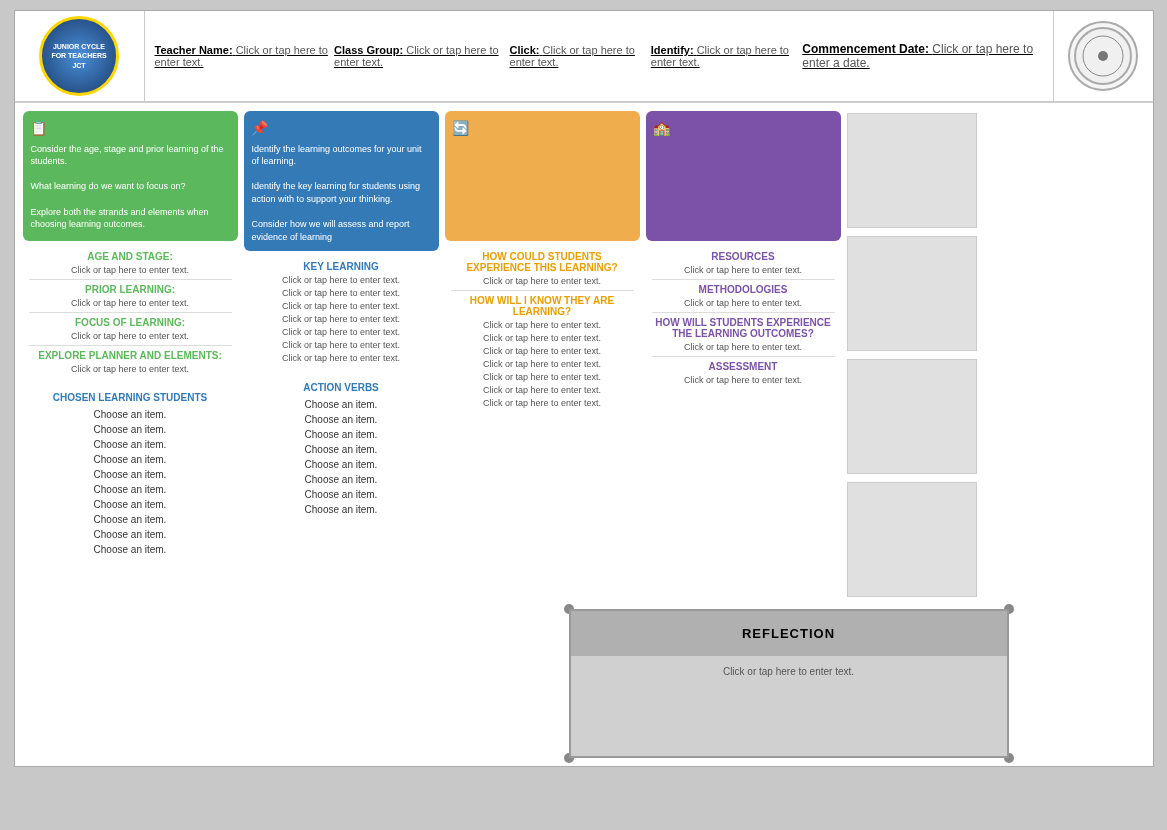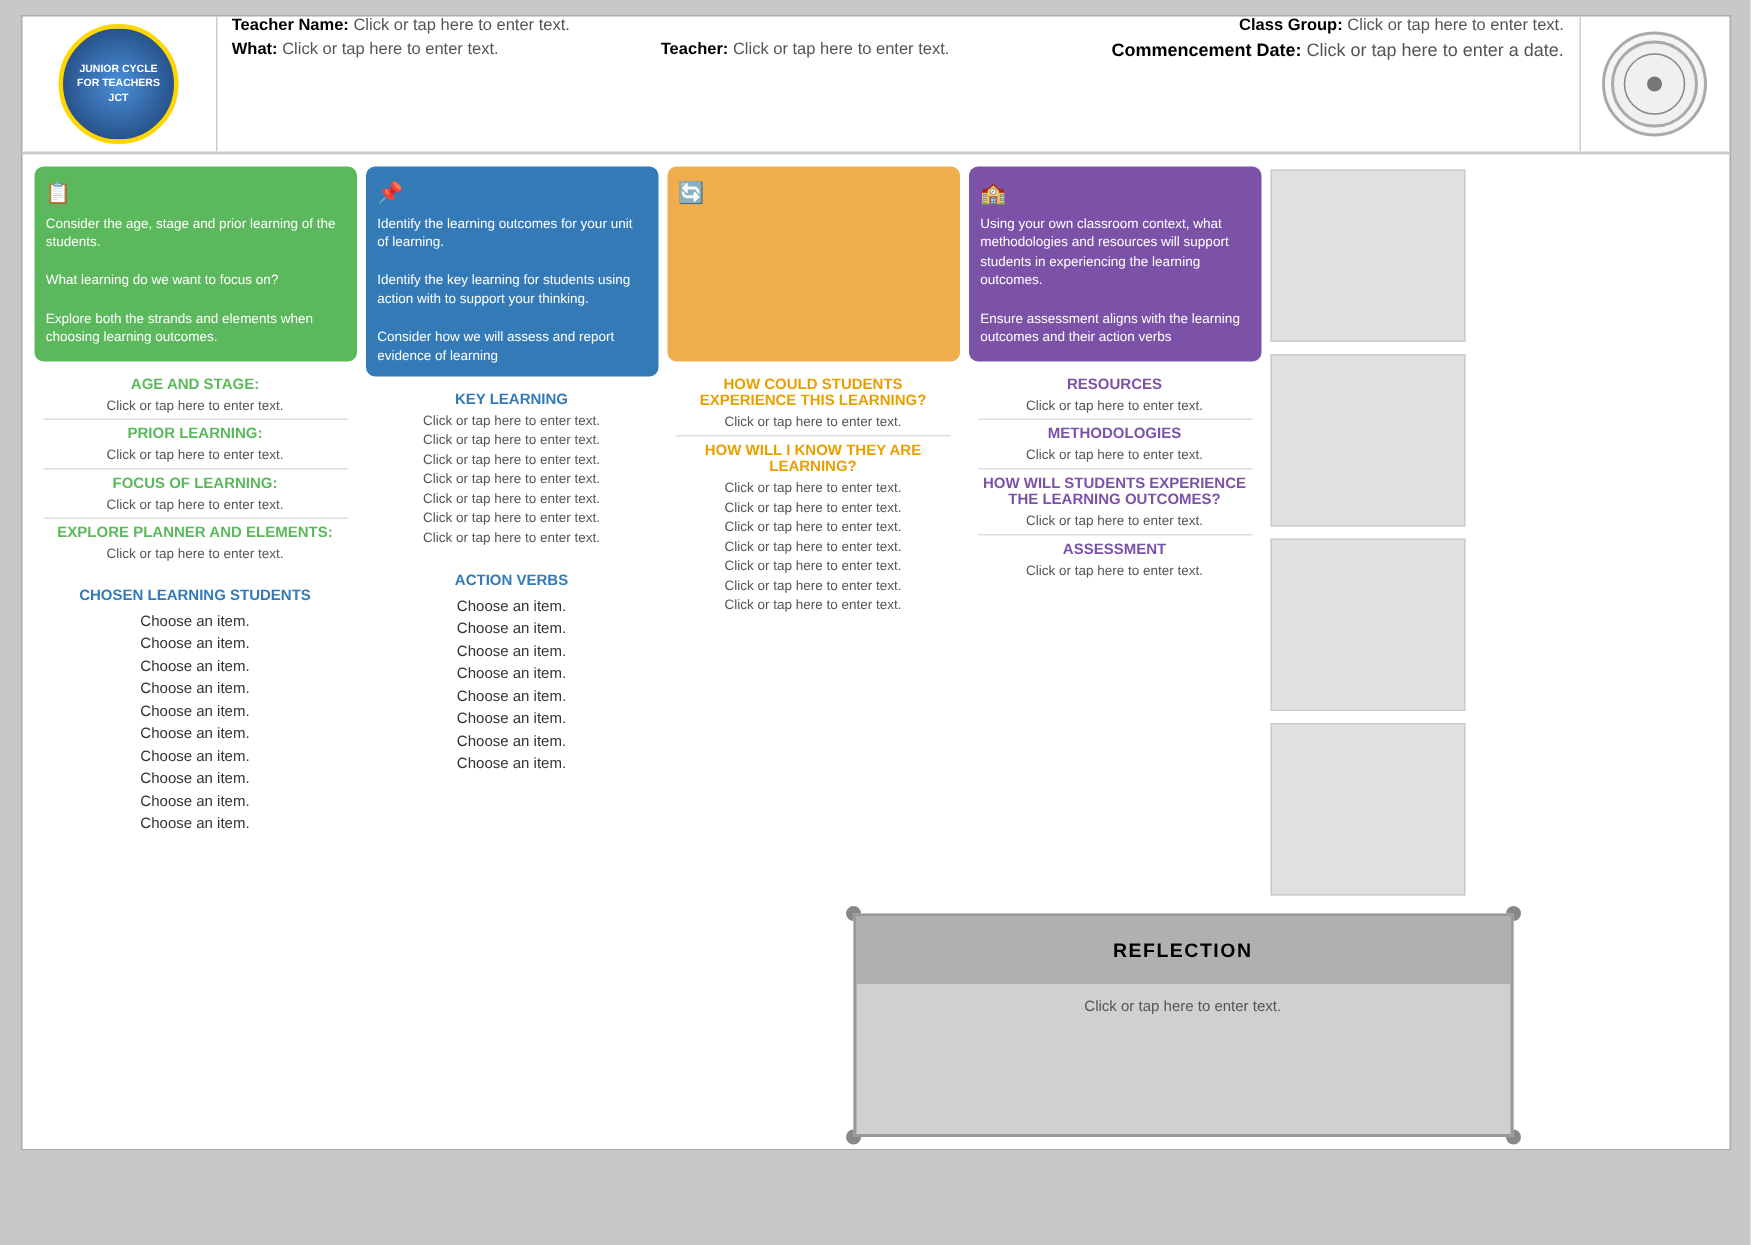--- a/index.html
+++ b/index.html
@@ -165,24 +165,25 @@
       text-align: center;
     }
 
     .divider-line {
       border-top: 1px solid #ddd;
       margin: 4px 0;
     }
     .small-text { font-size: 9px; color: #555; text-align: center; }
     .header-rows {
       display: flex;
-      flex-direction: column;
+      flex-direction: row;
       gap: 3px;
       flex: 1;
       padding: 0 10px;
+      text-decoration: underline;
     }
     .header-row1, .header-row2 {
       display: flex;
       align-items: center;
       justify-content: space-between;
     }
   </style>
 </head>
 <body>
 
@@ -200,25 +201,25 @@
           <span class="field-label">Teacher Name:</span>
           <span class="field-placeholder" style="color:#555;">Click or tap here to enter text.</span>
         </span>
         <span style="font-size:11px;">
           <span class="field-label">Class Group:</span>
           <span class="field-placeholder" style="color:#555;">Click or tap here to enter text.</span>
         </span>
       </div>
       <div class="header-row2">
         <span style="font-size:11px;">
-          <span class="field-label">What:</span>
+          <span class="field-label">Click:</span>
           <span class="field-placeholder" style="color:#555;">Click or tap here to enter text.</span>
         </span>
         <span style="font-size:11px;">
-          <span class="field-label">Teacher:</span>
+          <span class="field-label">Identify:</span>
           <span class="field-placeholder" style="color:#555;">Click or tap here to enter text.</span>
         </span>
         <span style="font-size:12px;">
           <span class="field-label">Commencement Date:</span>
           <span class="field-placeholder" style="color:#555;">Click or tap here to enter a date.</span>
         </span>
       </div>
     </div>
     <div class="header-emblem">
       <div class="emblem-circle">
@@ -318,23 +319,20 @@
         <div class="small-text" style="margin-bottom:3px;">Click or tap here to enter text.</div>
         <div class="small-text" style="margin-bottom:3px;">Click or tap here to enter text.</div>
         <div class="small-text" style="margin-bottom:3px;">Click or tap here to enter text.</div>
         <div class="small-text" style="margin-bottom:3px;">Click or tap here to enter text.</div>
       </div>
     </div>
 
     <div class="col col-4">
       <div class="info-card purple">
         <div class="card-icon">🏫</div>
-        <div style="font-size:9px; line-height:1.4; white-space:pre-line;">Using your own classroom context, what methodologies and resources will support students in experiencing the learning outcomes.
-
-Ensure assessment aligns with the learning outcomes and their action verbs</div>
       </div>
       <div class="section-box">
         <div class="section-title purple-title">RESOURCES</div>
         <div class="section-text">Click or tap here to enter text.</div>
         <div class="divider-line"></div>
         <div class="section-title purple-title">METHODOLOGIES</div>
         <div class="section-text">Click or tap here to enter text.</div>
         <div class="divider-line"></div>
         <div class="section-title purple-title">HOW WILL STUDENTS EXPERIENCE THE LEARNING OUTCOMES?</div>
         <div class="section-text">Click or tap here to enter text.</div>

